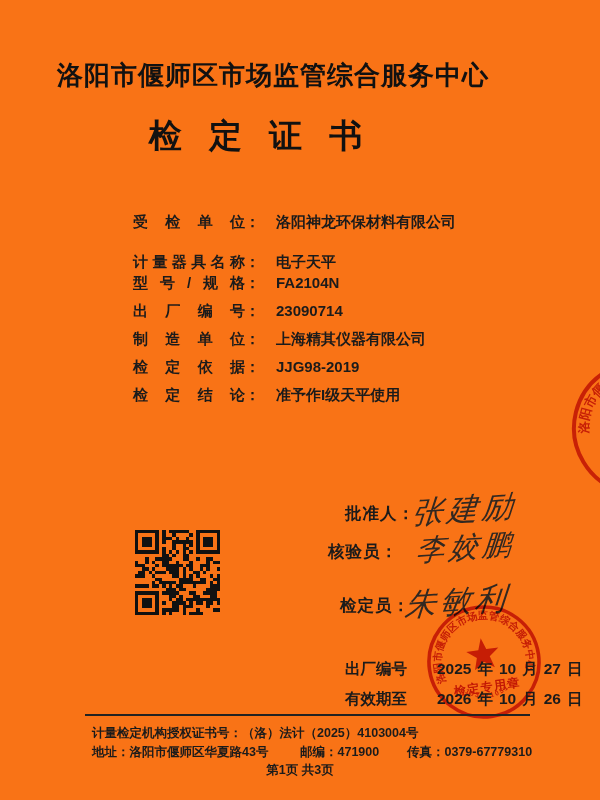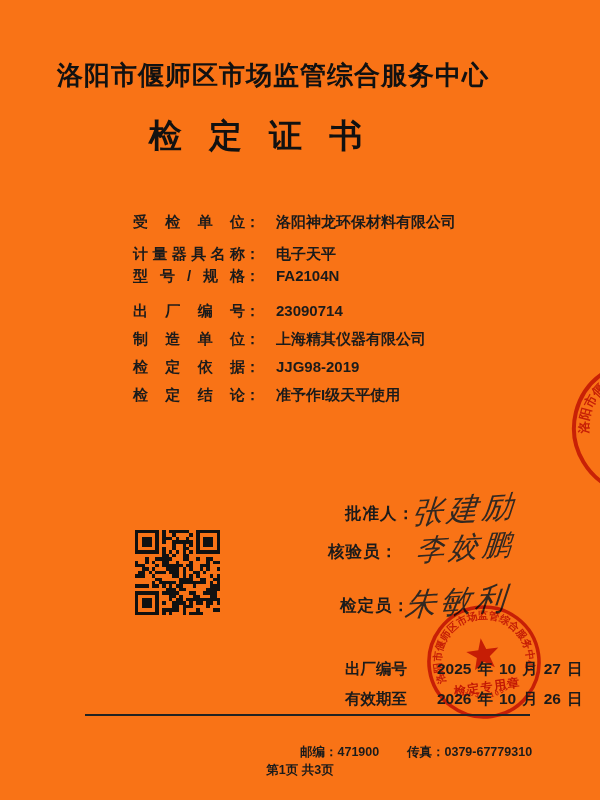--- a/index.html
+++ b/index.html
@@ -19,21 +19,21 @@
   }
   .cert-no{
     position:absolute;top:162px;left:185px;font-size:14.5px;font-weight:700;
   }
   .cert-no .val{margin-left:8px;}
   .fields{position:absolute;left:133px;top:213px;}
   .frow{position:absolute;left:0;white-space:nowrap;font-size:15px;font-weight:700;}
   .flabel{display:inline-block;width:112px;text-align:justify;text-align-last:justify;vertical-align:top;}
   .fcolon{display:inline-block;}
   .fvalue{display:inline-block;margin-left:16px;font-weight:700;}
-  .r0{top:0px}.r1{top:32px}.r2{top:54px}.r3{top:89px}.r4{top:117px}.r5{top:145px}.r6{top:173px}
+  .r0{top:0px}.r1{top:40px}.r2{top:61px}.r3{top:89px}.r4{top:117px}.r5{top:145px}.r6{top:173px}
   .sig-label{position:absolute;font-size:16.5px;font-weight:700;letter-spacing:1px;}
   .sig-name{
     position:absolute;font-size:31px;font-weight:400;color:#222;
     transform:rotate(-4deg) skewX(-9deg);letter-spacing:4px;opacity:.92;
     font-style:italic;white-space:nowrap;
   }
   .date-row{position:absolute;white-space:nowrap;font-size:15.5px;font-weight:700;}
   .date-row span{display:inline-block;}
   .dlab{width:70px;margin-right:22px;}
   .dnum{margin:0 6px;}
@@ -440,21 +440,27 @@
   <div class="date-row" style="left:345px;top:659px;">
     <span class="dlab">出厂编号</span><span>2025</span><span class="dnum">年</span><span>10</span><span class="dnum">月</span><span>27</span><span class="dnum">日</span>
   </div>
 
   <div class="date-row" style="left:345px;top:689px;">
     <span class="dlab">有效期至</span><span>2026</span><span class="dnum">年</span><span>10</span><span class="dnum">月</span><span>26</span><span class="dnum">日</span>
   </div>
 
   <div class="divider"></div>
 
-
+  <span class="foot" style="left:92px;top:725px;">
+    <span>计量检定机构授权证书号：</span><span>（洛）法计（2025）4103004号</span>
+  </span>
+
+  <span class="foot" style="left:92px;top:744px;">
+    <span>地址：</span><span>洛阳市偃师区华夏路43号</span>
+  </span>
   <span class="foot" style="left:300px;top:744px;text-align:right;">
     <span>邮编：</span><span>471900</span>
   </span>
   <span class="foot" style="left:407px;top:744px;">
     <span>传真：</span><span>0379-67779310</span>
   </span>
 
   <div class="page-info">第1页 共3页</div>
 
 </div>

